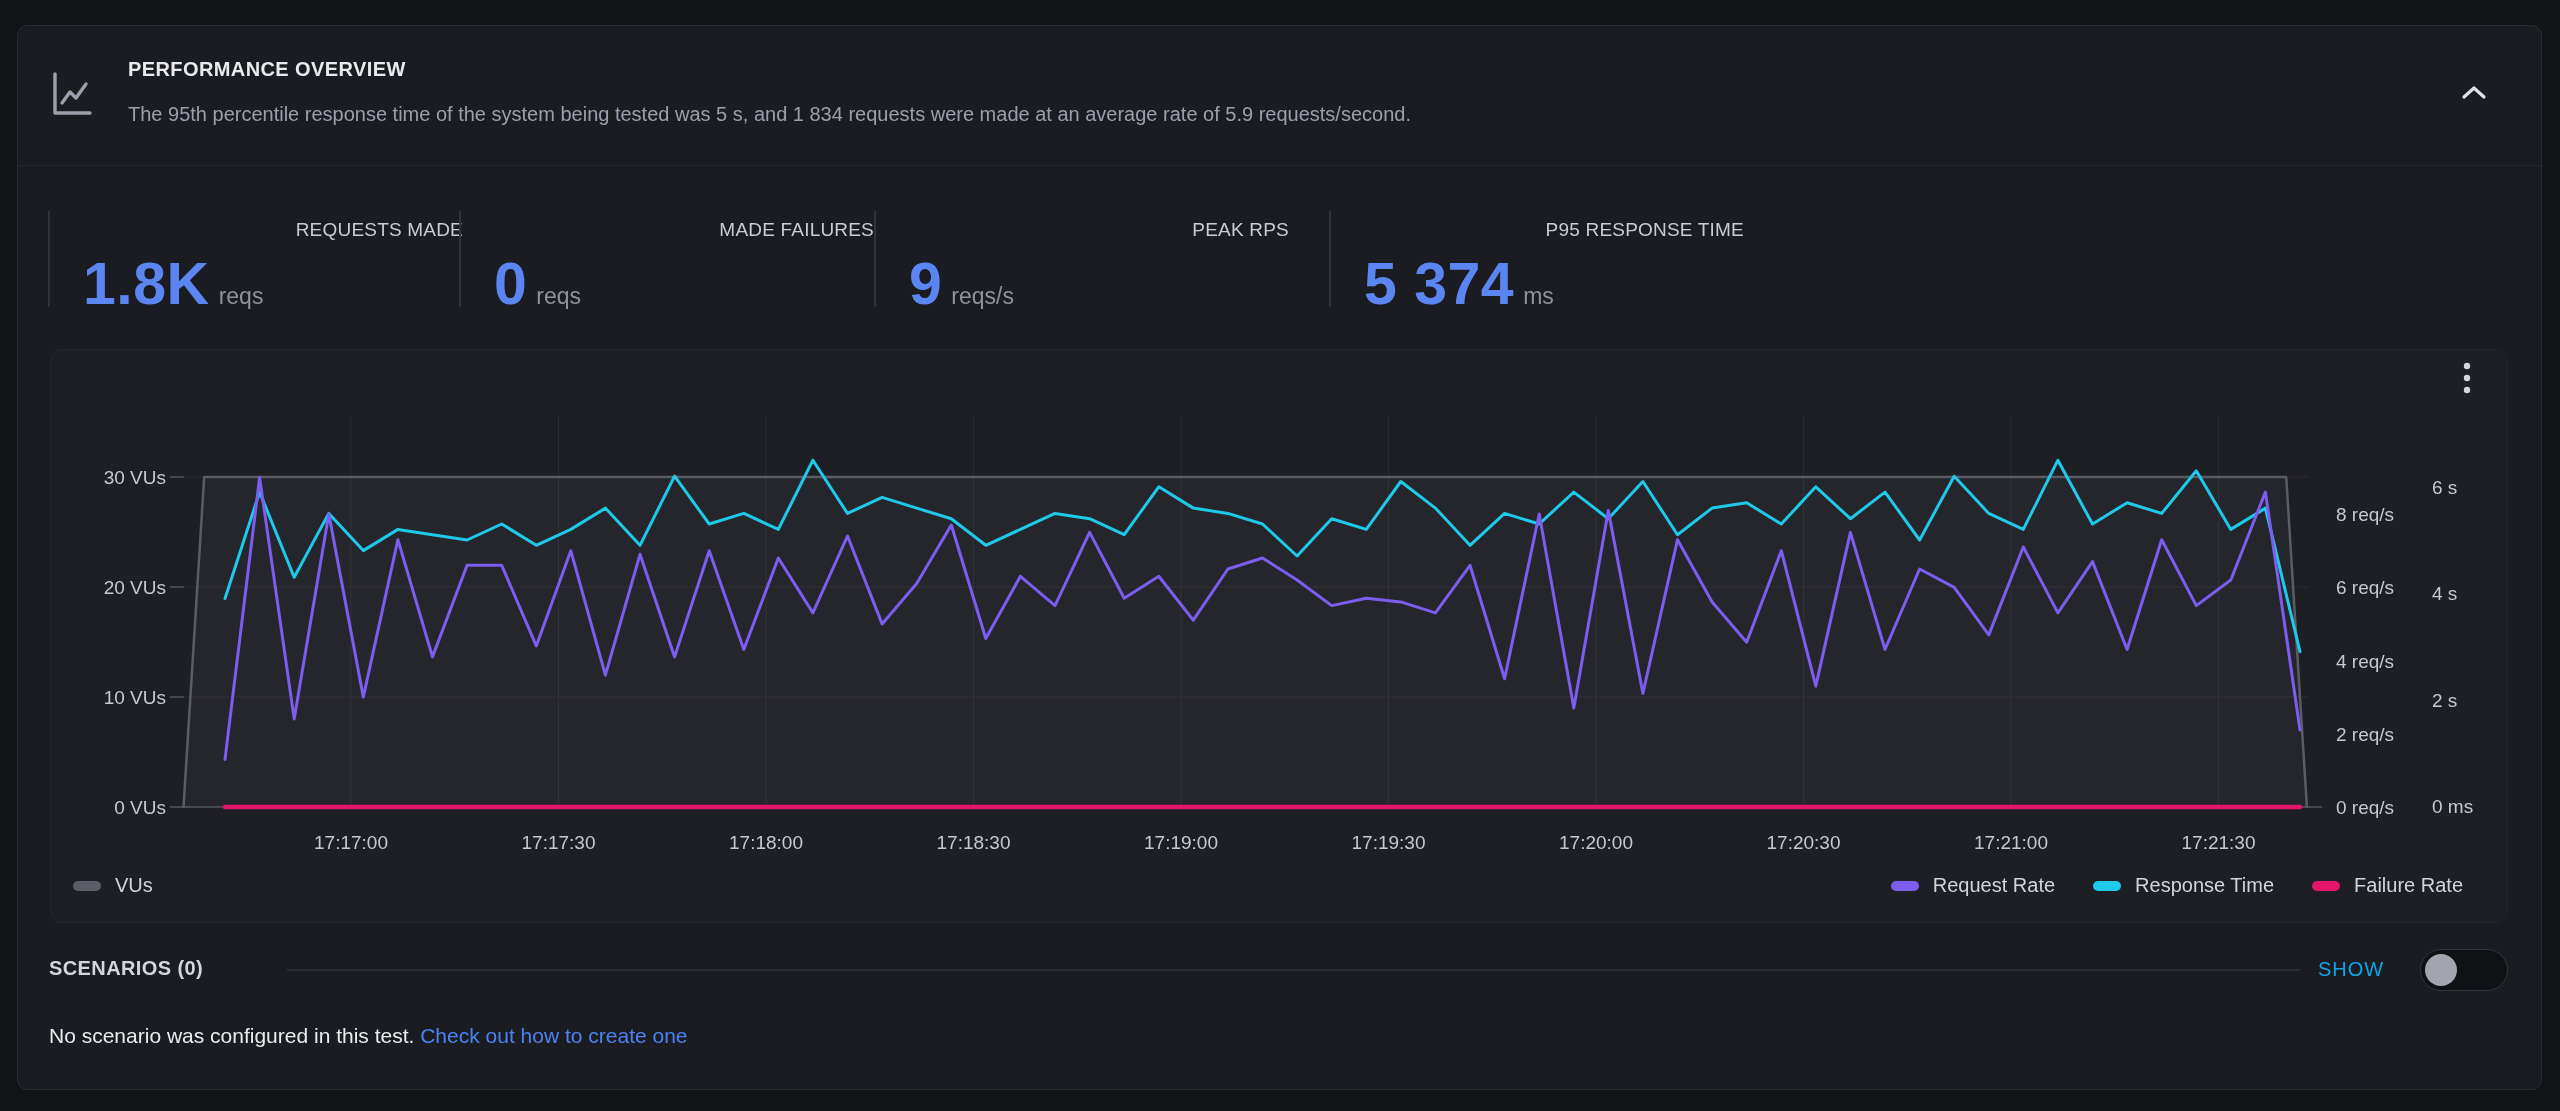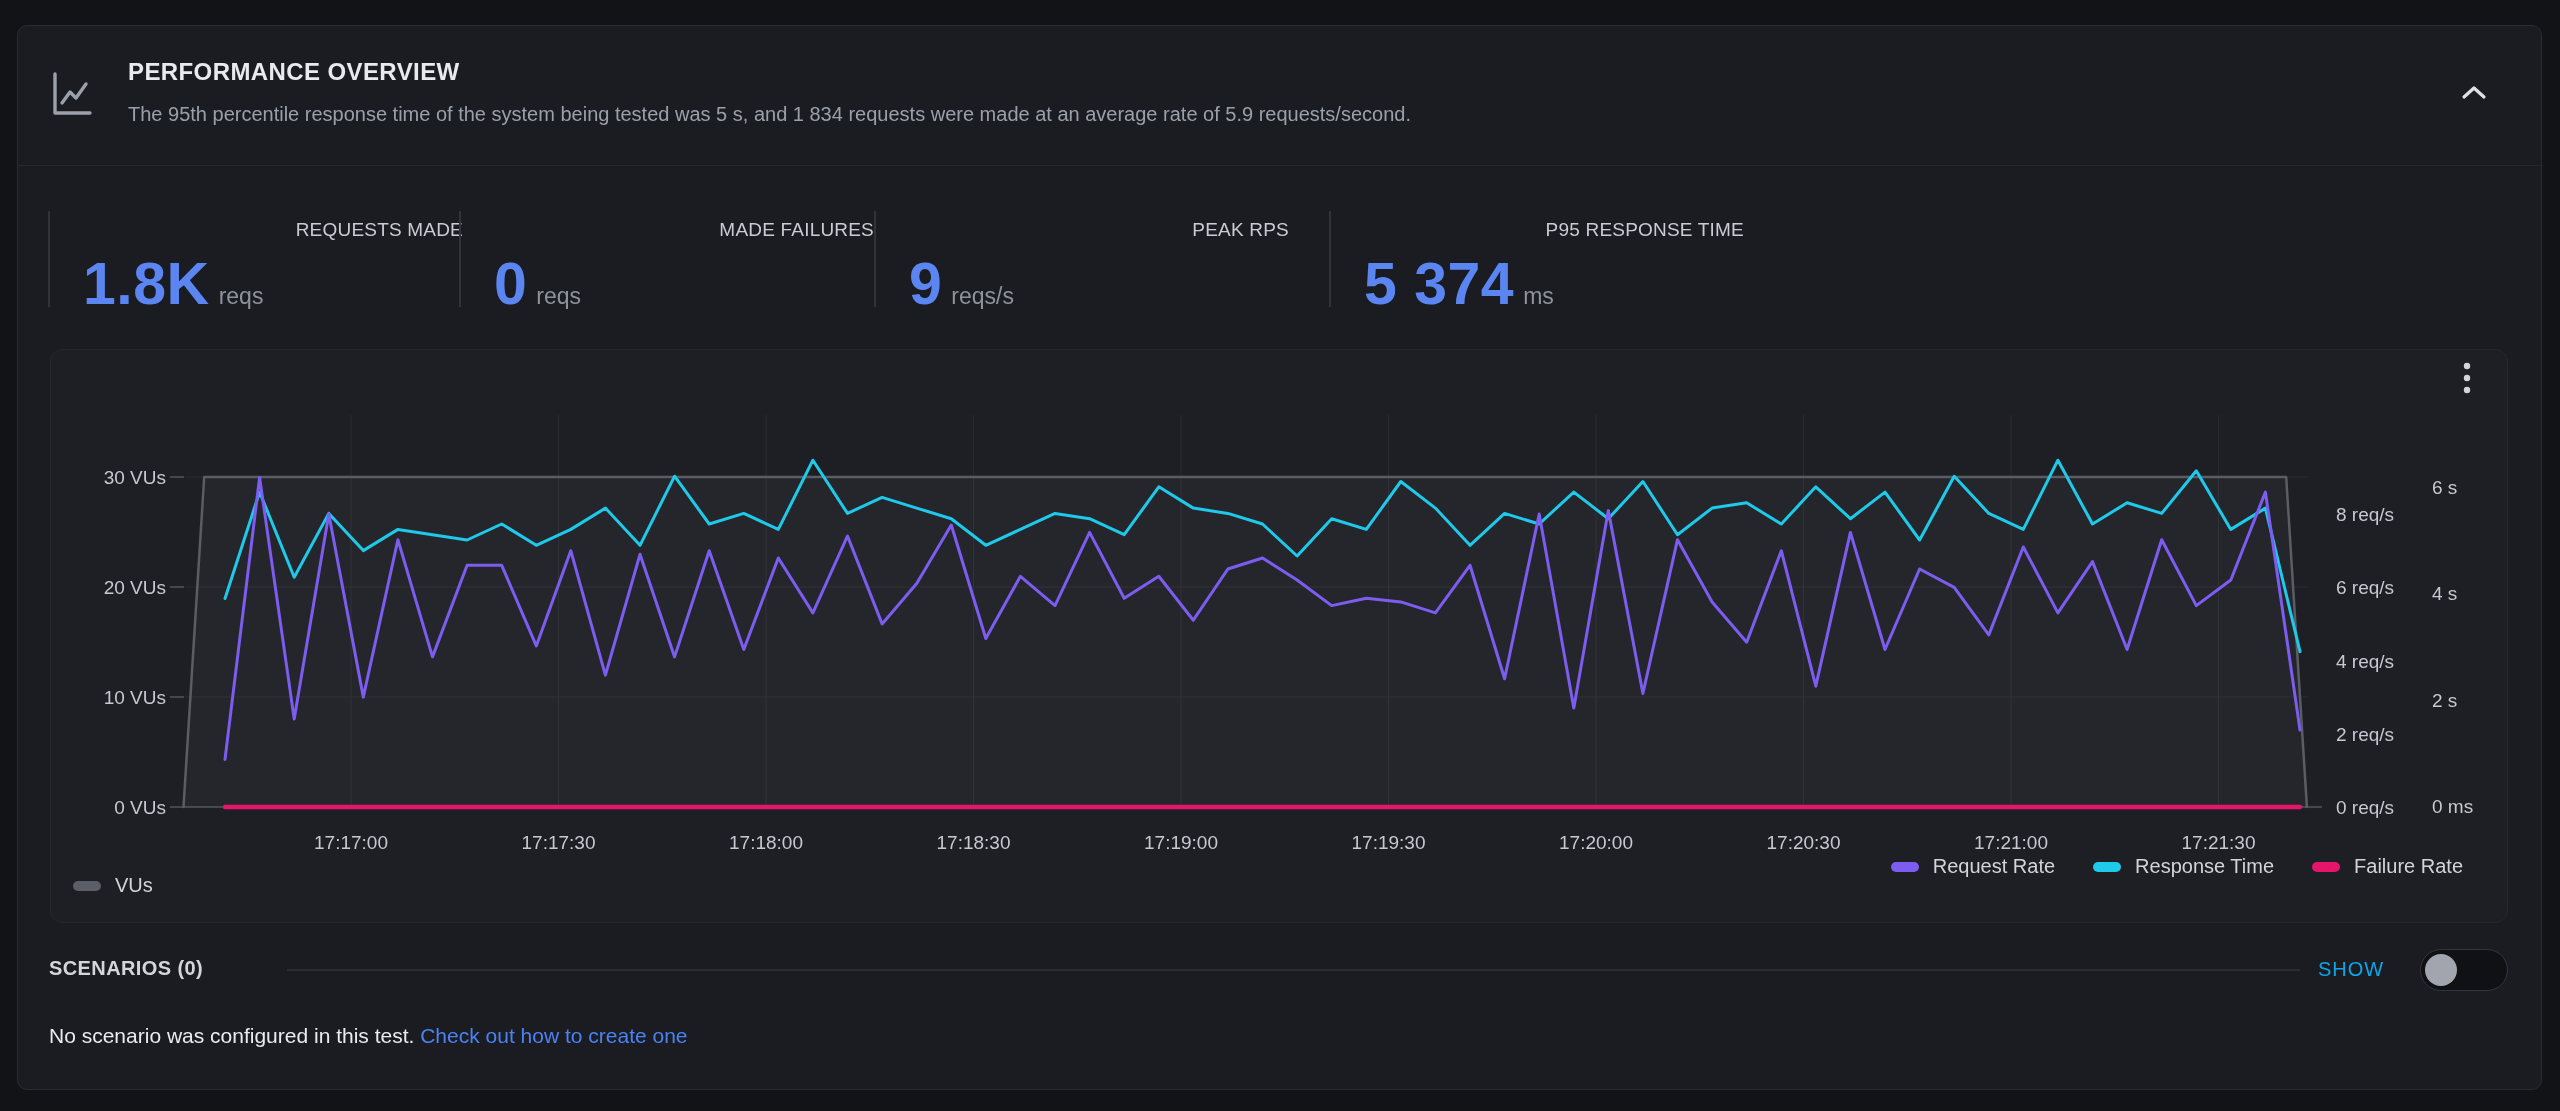--- a/index.html
+++ b/index.html
@@ -5,21 +5,21 @@
   html,body{margin:0;padding:0;background:#121317;overflow:hidden;}
   .page{position:relative;width:2560px;height:1111px;background:#121317;
         font-family:"Liberation Sans","DejaVu Sans",sans-serif;color:#e9eaee;}
   .page>*{position:absolute;}
 
   .panel-bg{left:17px;top:25px;width:2525px;height:1065px;background:#1b1c21;
             border:1px solid #2b2c32;border-radius:10px;box-sizing:border-box;}
   .header-divider{left:17px;top:165px;width:2526px;height:1px;background:#26272c;}
 
   .chart-title-icon{left:50px;top:70px;width:44px;height:50px;}
-  .panel-title{left:128px;top:58px;font-size:24px;font-weight:700;letter-spacing:.4px;color:#e9eaee;margin:0;}
+  .panel-title{left:128px;top:58px;font-size:20px;font-weight:700;letter-spacing:.4px;color:#e9eaee;margin:0;}
   .panel-subtitle{left:128px;top:103px;font-size:20px;color:#9aa0ab;margin:0;}
   .collapse-btn{left:2452px;top:78px;width:44px;height:32px;background:none;border:none;cursor:pointer;
                 display:flex;align-items:center;justify-content:center;padding:0;}
 
   .stat{width:380px;}
   .stat .bar{position:absolute;left:-35px;top:-8px;width:2px;height:96px;background:#32333a;}
   .stat .stat-label{font-size:19px;font-weight:500;letter-spacing:.2px;color:#c9ccd4;text-align:right;}
   .stat .value-row{display:flex;align-items:baseline;margin-top:9px;}
   .stat .stat-value{font-size:59px;font-weight:700;color:#5b86f2;letter-spacing:.5px;}
   .stat .stat-unit{font-size:23px;color:#8e929c;margin-left:9px;}
@@ -35,21 +35,21 @@
   #chart-svg text{font-family:"Liberation Sans","DejaVu Sans",sans-serif;}
   #chart-svg .grid{stroke:#2a2b31;stroke-width:1;}
   #chart-svg .dash{stroke:#45474e;stroke-width:2;}
   #chart-svg .baseline{stroke:#45474e;stroke-width:2;}
   #chart-svg text.axis{fill:#c6c9d1;font-size:19px;}
 
   .legend-item{display:flex;align-items:center;gap:14px;cursor:pointer;}
   .legend-label{font-size:20px;color:#d2d4da;}
   .swatch{width:28px;height:10px;border-radius:5px;background:#5b5e66;display:inline-block;}
   .legend-left{left:73px;top:874px;display:flex;}
-  .legend-right{right:97px;top:855px;display:flex;gap:38px;}
+  .legend-right{right:97px;top:874px;display:flex;gap:38px;}
 
   .scenarios-heading{left:49px;top:957px;font-size:20px;font-weight:700;letter-spacing:.4px;color:#d4d6dc;margin:0;}
   .scenarios-rule{left:287px;top:969px;width:2013px;height:2px;background:#2c2d33;}
   .show-label{left:2318px;top:958px;font-size:20px;letter-spacing:1px;color:#0ea5e9;}
   .toggle{left:2420px;top:949px;width:88px;height:42px;border-radius:21px;background:#101114;
           border:1.5px solid #343540;box-sizing:border-box;cursor:pointer;}
   .toggle .knob{position:absolute;left:4px;top:3.5px;width:32px;height:32px;border-radius:50%;background:#a2a5ae;}
 
   .empty-text{left:49px;top:1024px;font-size:21px;color:#e9ebee;margin:0;}
   .empty-text a{color:#4b82f2;text-decoration:none;}

